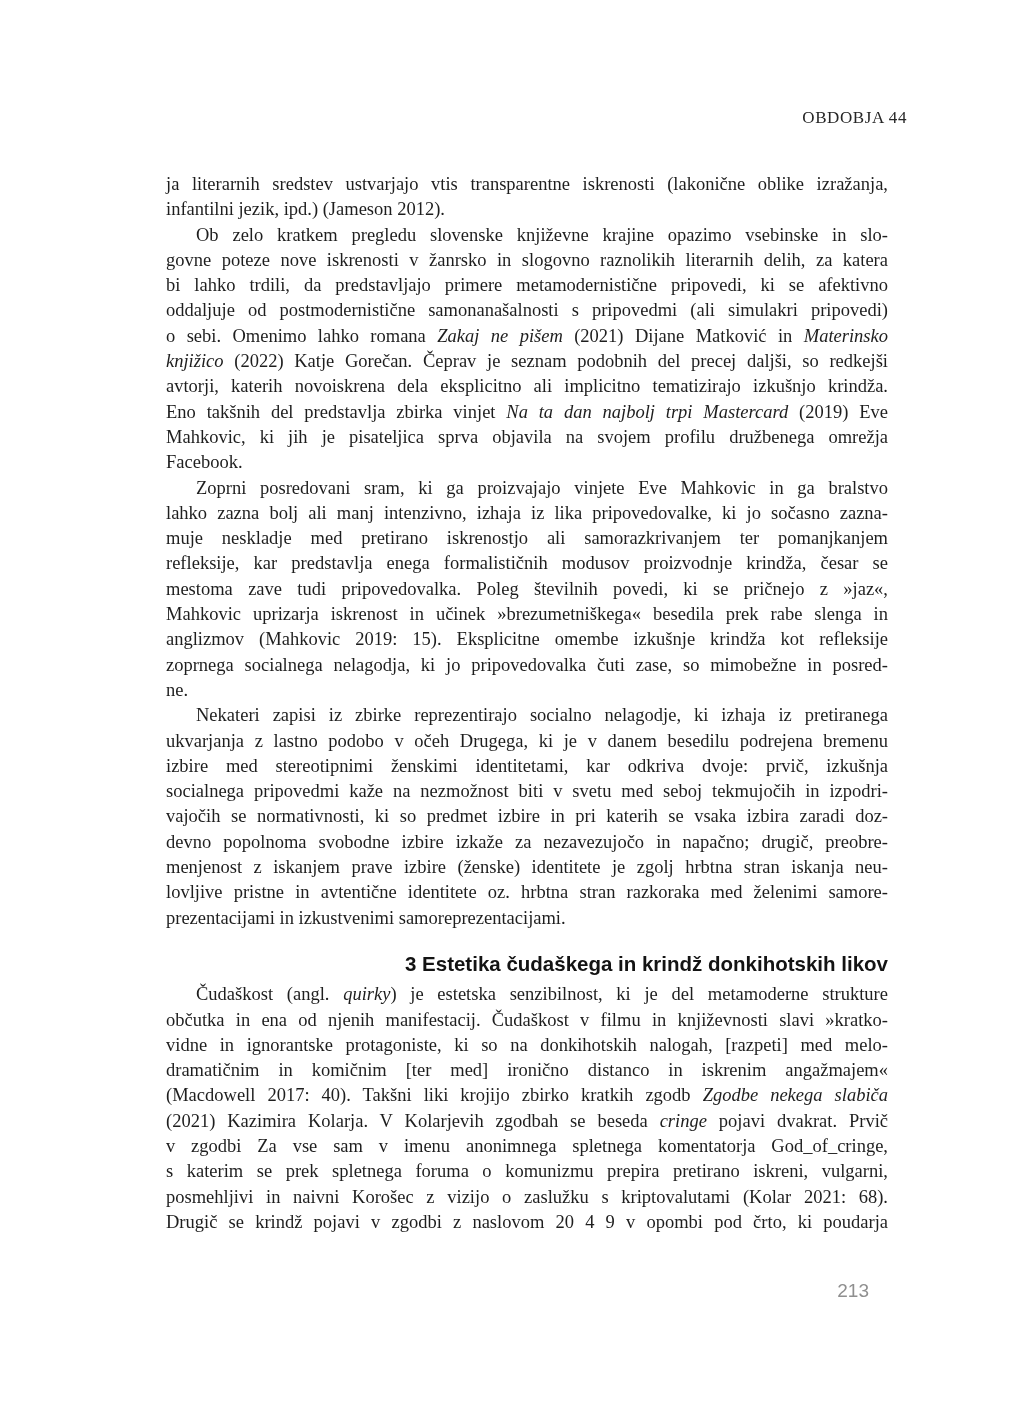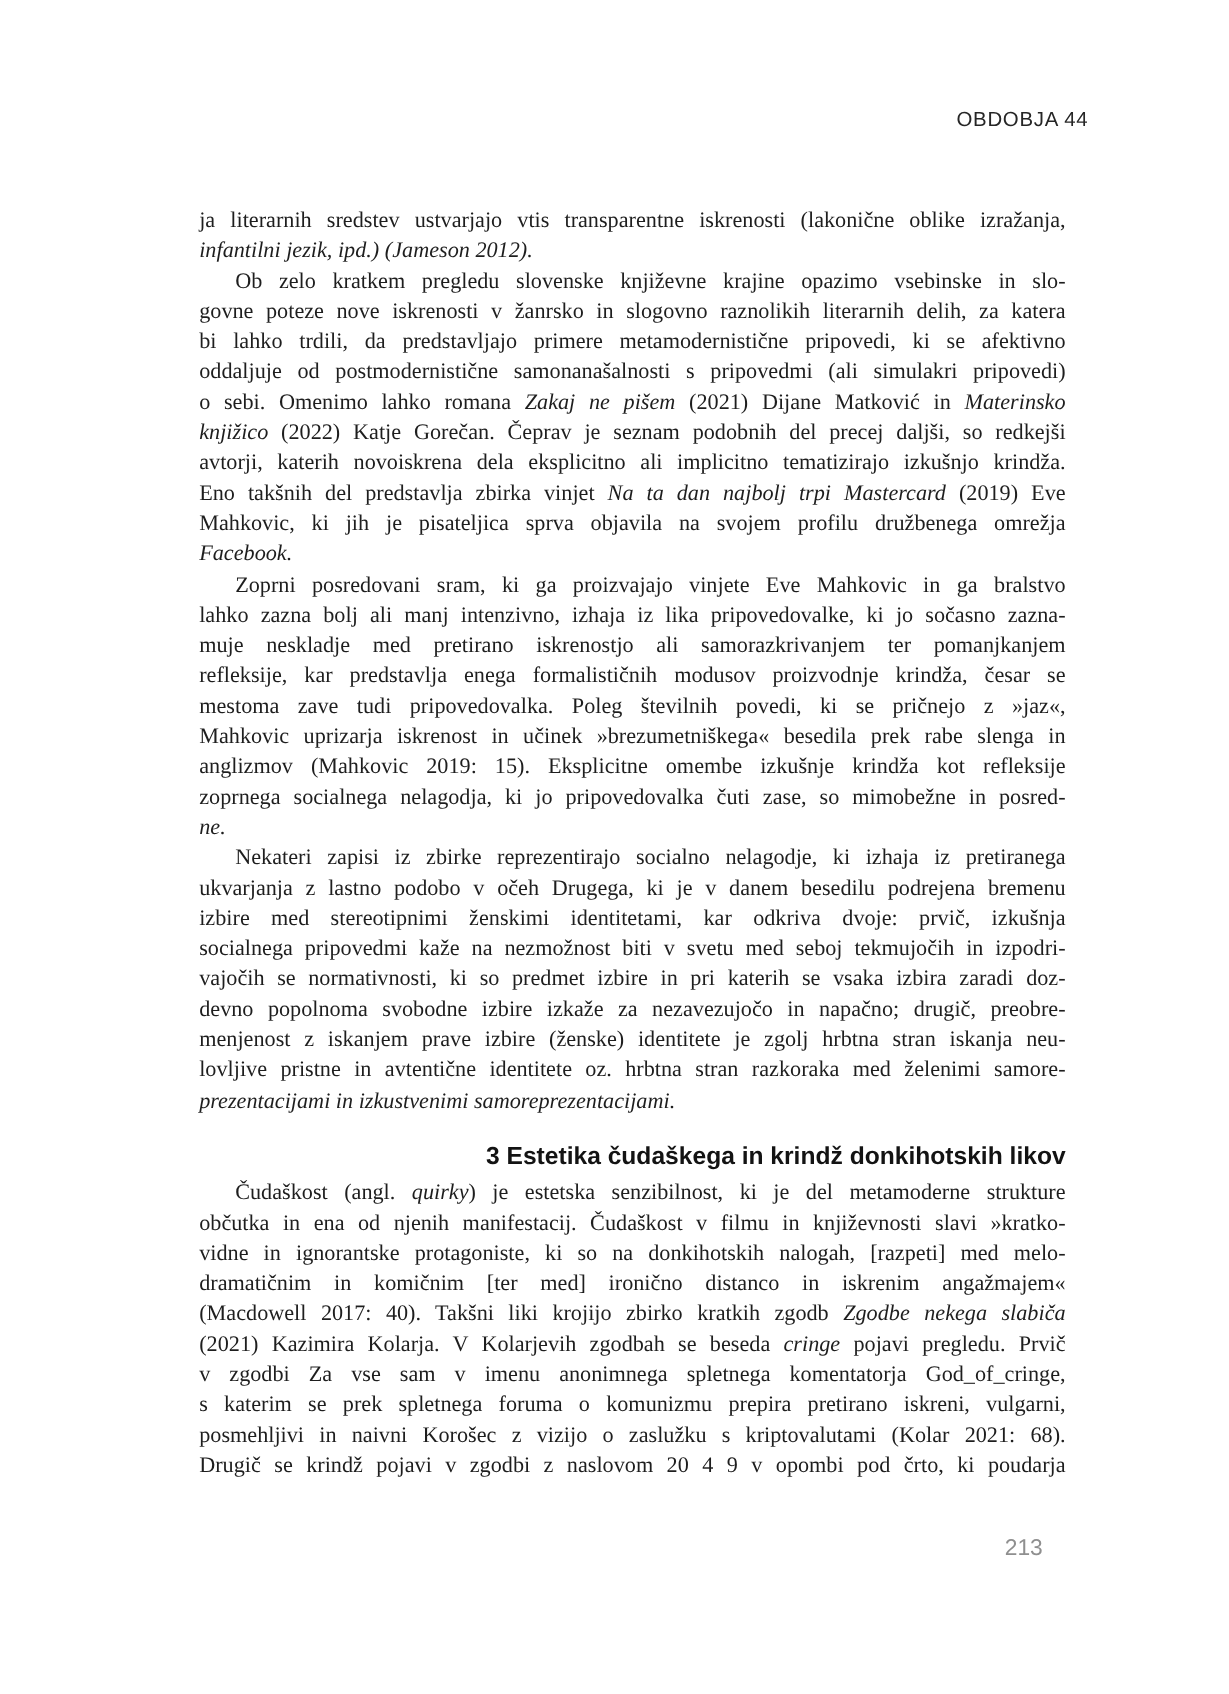--- a/index.html
+++ b/index.html
@@ -14,43 +14,43 @@
     overflow: hidden;
     font-family: "Liberation Serif", serif;
   }
   .page {
     position: absolute;
     inset: 0;
     background: #ffffff;
   }
   .running-head {
     position: absolute;
-    top: 90px;
+    top: 108px;
     right: 117px;
-    font-family: Liberation Sans, sans-serif;
+    font-family: Liberation Serif, serif;
     font-size: 17px;
     letter-spacing: 0.6px;
     color: #262626;
   }
   .body-text {
     position: absolute;
     left: 166px;
     top: 172px;
     width: 722px;
     font-size: 18.5px;
     line-height: 25.3px;
     color: #1e1e1e;
   }
   .paragraph { margin: 0; }
   .line {
     text-align: justify;
     text-align-last: justify;
   }
   .line.first-indent { text-indent: 30px; }
-  .line.end { text-align-last: left; font-style: italic; }
+  .line.end { text-align-last: left; }
   .heading {
     font-family: "Liberation Sans", sans-serif;
     font-weight: bold;
     font-size: 20.5px;
     color: #131313;
     padding-left: 30px;
     margin-top: 20px;
     margin-bottom: 6px;
     text-align: right;
   }
@@ -109,21 +109,21 @@
         <div class="line"><span>lovljive pristne in avtentične identitete oz. hrbtna stran razkoraka med želenimi samore-</span></div>
         <div class="line end"><span>prezentacijami in izkustvenimi samoreprezentacijami.</span></div>
       </div>
       <div class="heading">3 Estetika čudaškega in krindž donkihotskih likov</div>
       <div class="paragraph">
         <div class="line first-indent"><span>Čudaškost (angl. </span><i>quirky</i><span>) je estetska senzibilnost, ki je del metamoderne strukture</span></div>
         <div class="line"><span>občutka in ena od njenih manifestacij. Čudaškost v filmu in književnosti slavi »kratko-</span></div>
         <div class="line"><span>vidne in ignorantske protagoniste, ki so na donkihotskih nalogah, [razpeti] med melo-</span></div>
         <div class="line"><span>dramatičnim in komičnim [ter med] ironično distanco in iskrenim angažmajem«</span></div>
         <div class="line"><span>(Macdowell 2017: 40). Takšni liki krojijo zbirko kratkih zgodb </span><i>Zgodbe nekega slabiča</i></div>
-        <div class="line"><span>(2021) Kazimira Kolarja. V Kolarjevih zgodbah se beseda </span><i>cringe</i><span> pojavi pregledu. Prvič</span></div>
+        <div class="line"><span>(2021) Kazimira Kolarja. V Kolarjevih zgodbah se beseda </span><i>cringe</i><span> pojavi dvakrat. Prvič</span></div>
         <div class="line"><span>v zgodbi Za vse sam v imenu anonimnega spletnega komentatorja God_of_cringe,</span></div>
         <div class="line"><span>s katerim se prek spletnega foruma o komunizmu prepira pretirano iskreni, vulgarni,</span></div>
         <div class="line"><span>posmehljivi in naivni Korošec z vizijo o zaslužku s kriptovalutami (Kolar 2021: 68).</span></div>
         <div class="line"><span>Drugič se krindž pojavi v zgodbi z naslovom 20 4 9 v opombi pod črto, ki poudarja</span></div>
       </div>
     </div>
 
   <div class="page-number">213</div>
 </div>
 

